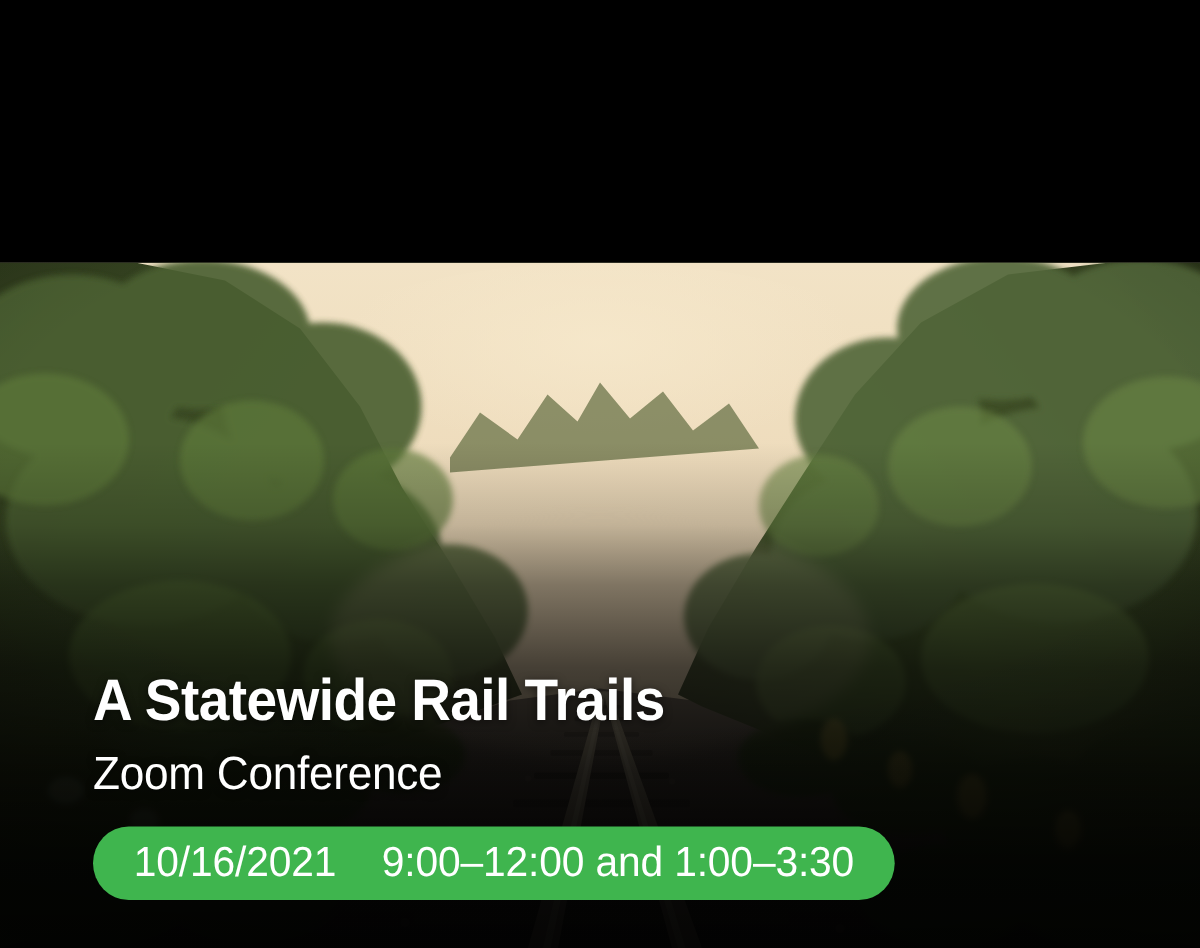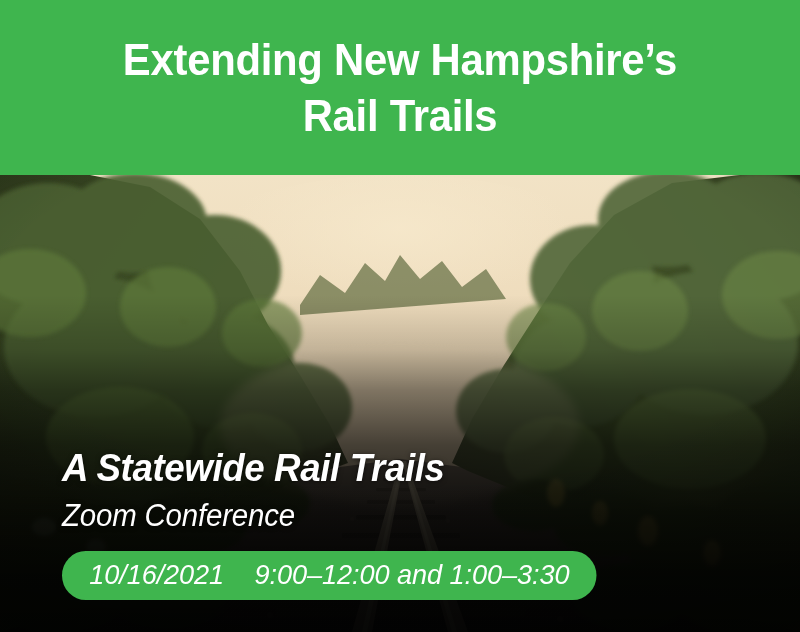--- a/index.html
+++ b/index.html
@@ -98,21 +98,20 @@
     pointer-events: none;
   }
 
   
   .lower-text {
     position: absolute;
     left: 62px;
     bottom: 32px;
     width: 700px;
     z-index: 6;
-    font-style: italic;
   }
   .event-title {
     margin: 0;
     color: #ffffff;
     font-size: 39px;
     font-weight: 700;
     line-height: 1.0;
     letter-spacing: -0.4px;
     transform: scaleX(0.94);
     transform-origin: left center;
@@ -145,24 +144,20 @@
     transform: scaleX(0.97);
     transform-origin: left center;
   }
   .pill-gap { display: inline-block; width: 16px; }
 </style>
 </head>
 <body>
 
 <div class="poster">
 
-  <div class="header-band">
-    <h1 class="header-title">Extending New Hampshire’s
-Rail Trails</h1>
-  </div>
 
   <div class="photo">
     <svg class="photo-svg" viewBox="0 0 800 457" preserveAspectRatio="xMidYMid slice">
       <defs>
         <linearGradient id="skyGrad" x1="0" y1="0" x2="0" y2="1">
           <stop offset="0%" stop-color="#F2E3C6"></stop>
           <stop offset="55%" stop-color="#EBD6B4"></stop>
           <stop offset="100%" stop-color="#DCC69F"></stop>
         </linearGradient>
         <linearGradient id="ballastGrad" x1="0" y1="0" x2="0" y2="1">

